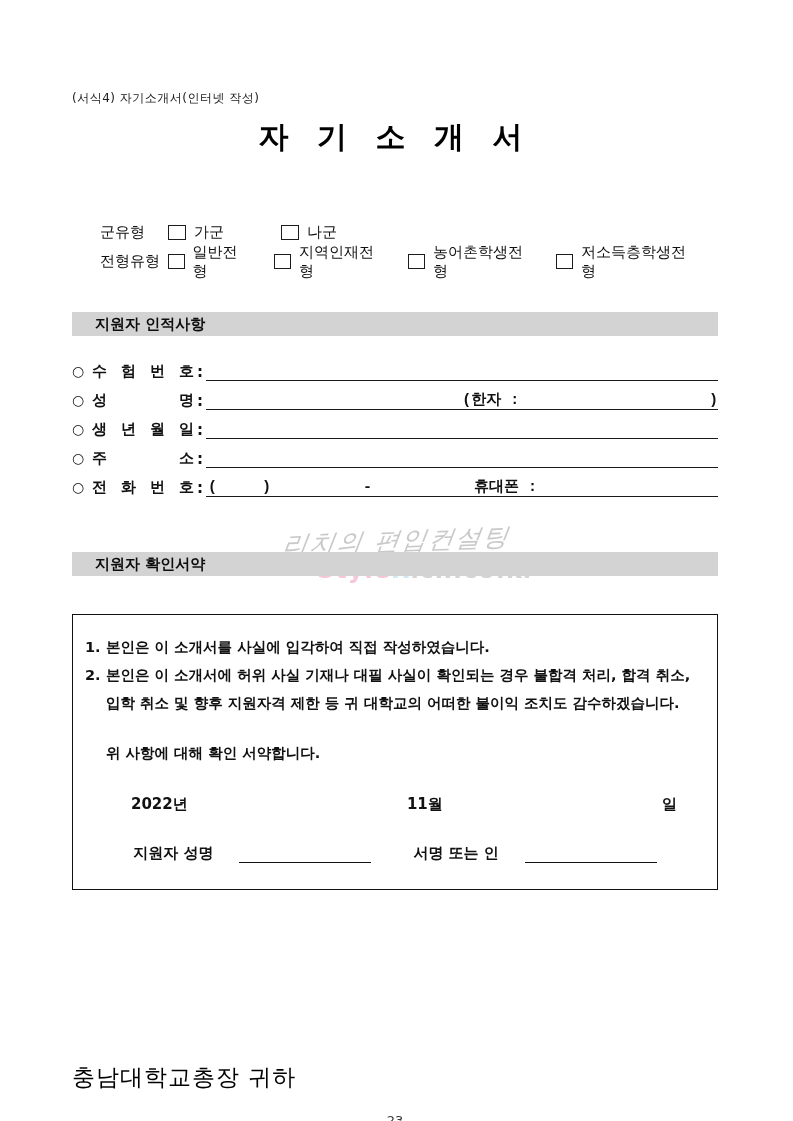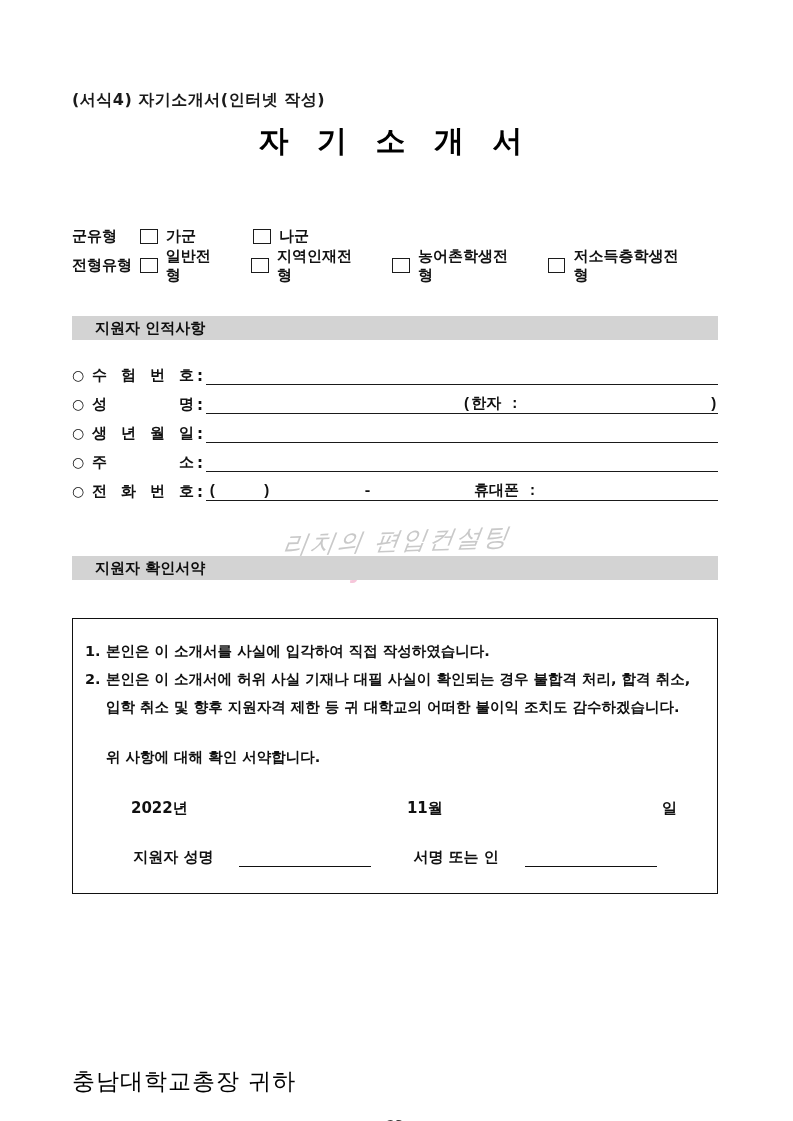--- a/index.html
+++ b/index.html
@@ -8,25 +8,25 @@
     width:793px;height:1121px;
     background:#ffffff;
     font-family:"DejaVu Sans","Liberation Sans",sans-serif;
     color:#111;
     box-sizing:border-box;
     overflow:hidden;
     margin:0 auto;
   }
   .content{position:absolute;left:72px;right:75px;top:0;}
 
-  .form-label{margin-top:90px;font-size:16px;font-weight:700;color:#1a1a1a;letter-spacing:.5px;}
+  .form-label{margin-top:90px;font-size:12px;font-weight:400;color:#1a1a1a;letter-spacing:.5px;}
   .doc-title{margin-top:10px;text-align:center;font-size:30px;font-weight:700;letter-spacing:9px;color:#000;}
 
   .type-block{margin-top:60px;}
-  .type-row{display:flex;align-items:center;height:29px;font-size:15px;font-weight:700;}
+  .type-row{display:flex;align-items:center;height:29px;font-size:15px;font-weight:400;margin-left:28px;}
   .type-row .row-label{width:68px;flex:0 0 68px;}
   .opt{display:flex;align-items:center;}
   .checkbox{display:inline-block;width:16px;height:13px;border:1.7px solid #1c1c1c;background:#fff;margin-right:8px;box-sizing:content-box;}
   .type-row.g1 .opt{width:113px;}
   .type-row.g2 .opt{margin-right:27px;}
 
   .section-bar{
     margin-top:36px;height:24px;line-height:24px;background:#d3d3d3;
     font-size:15px;font-weight:700;padding-left:23px;color:#0d0d0d;
   }

